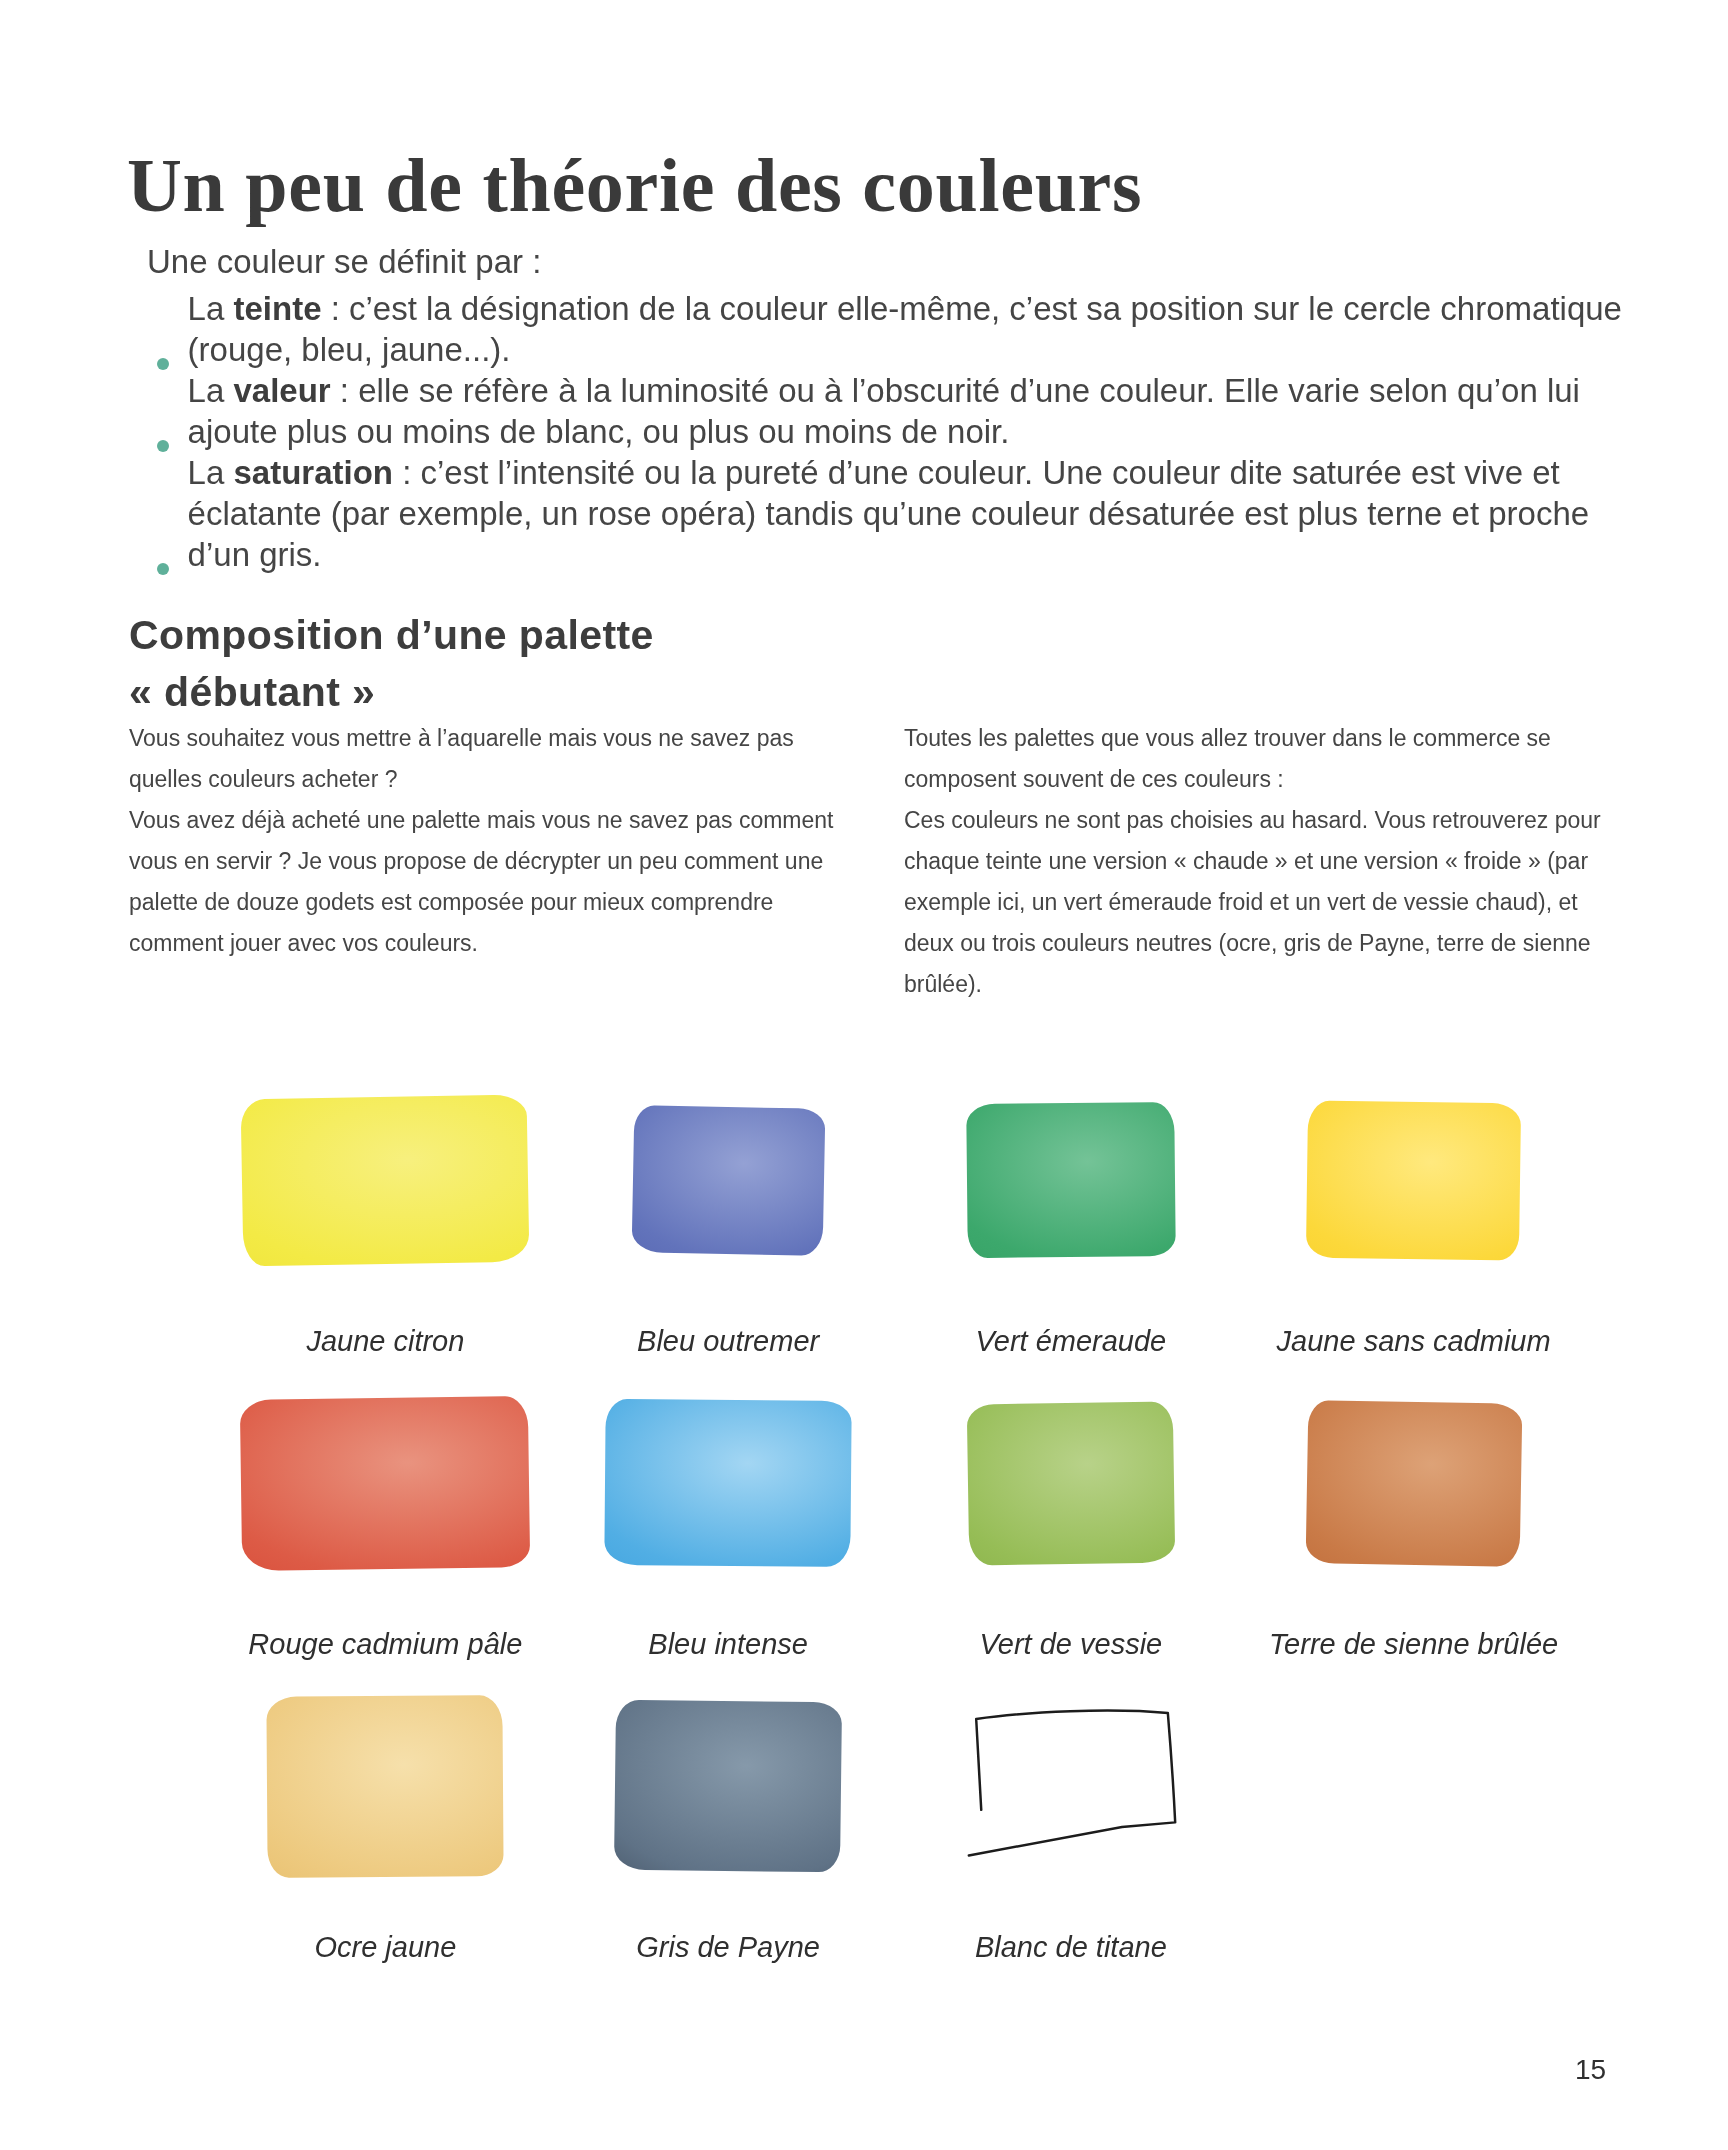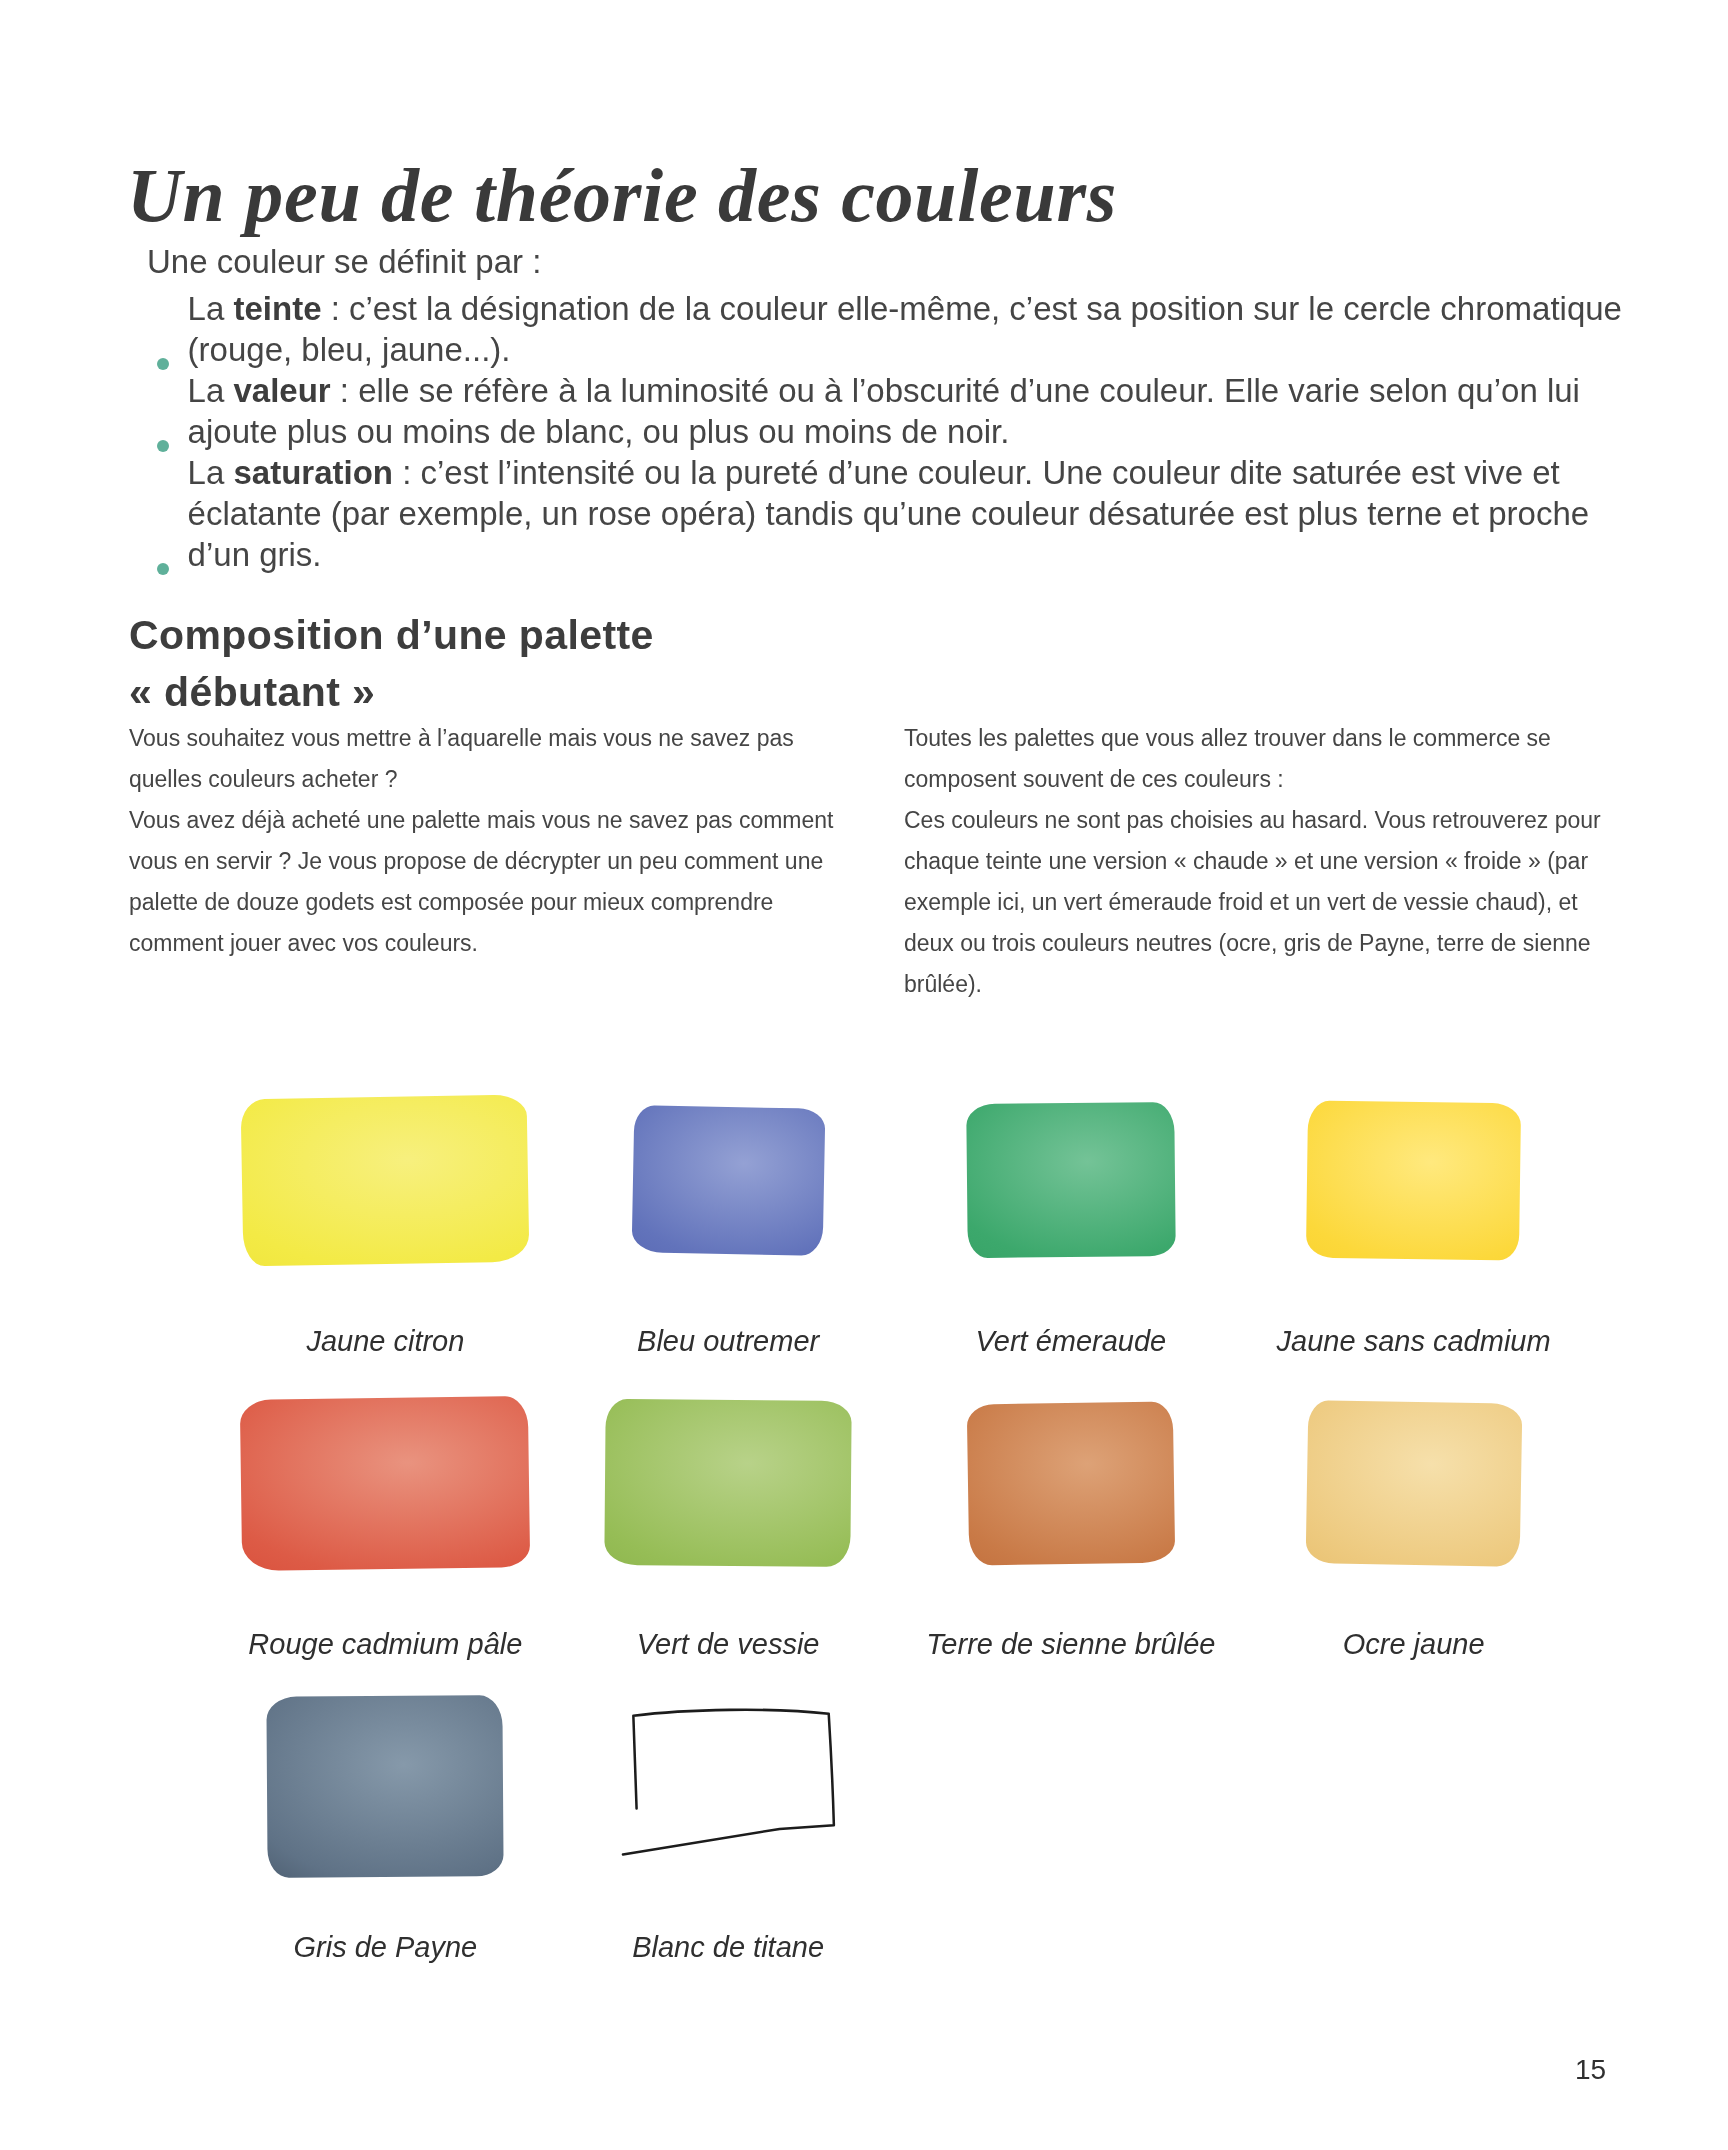--- a/index.html
+++ b/index.html
@@ -15,29 +15,28 @@
     height: 2151px;
     background: #ffffff;
     overflow: hidden;
     font-family: "Liberation Sans", sans-serif;
     color: var(--text, #454545);
   }
 
   
   .title {
     position: absolute;
-    top: 101px;
+    top: 91px;
     left: 127px;
     font-family: "Liberation Serif", serif;
     font-weight: 700;
     font-size: 76px;
     letter-spacing: 0.7px;
     color: #3a3a3a;
     white-space: nowrap;
-    font-style: italic;
   }
 
   
   .intro {
     position: absolute;
     top: 241px;
     left: 147px;
     width: 1482px;
     font-size: 33px;
     line-height: 41px;
@@ -228,20 +227,26 @@
       <figcaption class="label">Jaune sans cadmium</figcaption>
     </figure>
 
     <figure class="cell">
       <div class="blob-zone">
         <div class="blob" style="--main: #dd5b46; --light: #e9937f; --dark: #d03b29;"></div>
       </div>
       <figcaption class="label">Rouge cadmium pâle</figcaption>
     </figure>
 
+    <figure class="cell">
+      <div class="blob-zone">
+        <div class="blob" style="--main: #51aee4; --light: #a3d6f3; --dark: #2f97d8;"></div>
+      </div>
+      <figcaption class="label">Bleu intense</figcaption>
+    </figure>
 
     <figure class="cell">
       <div class="blob-zone">
         <div class="blob" style="--main: #96bd56; --light: #b8d289; --dark: #7da83c;"></div>
       </div>
       <figcaption class="label">Vert de vessie</figcaption>
     </figure>
 
     <figure class="cell">
       <div class="blob-zone">

